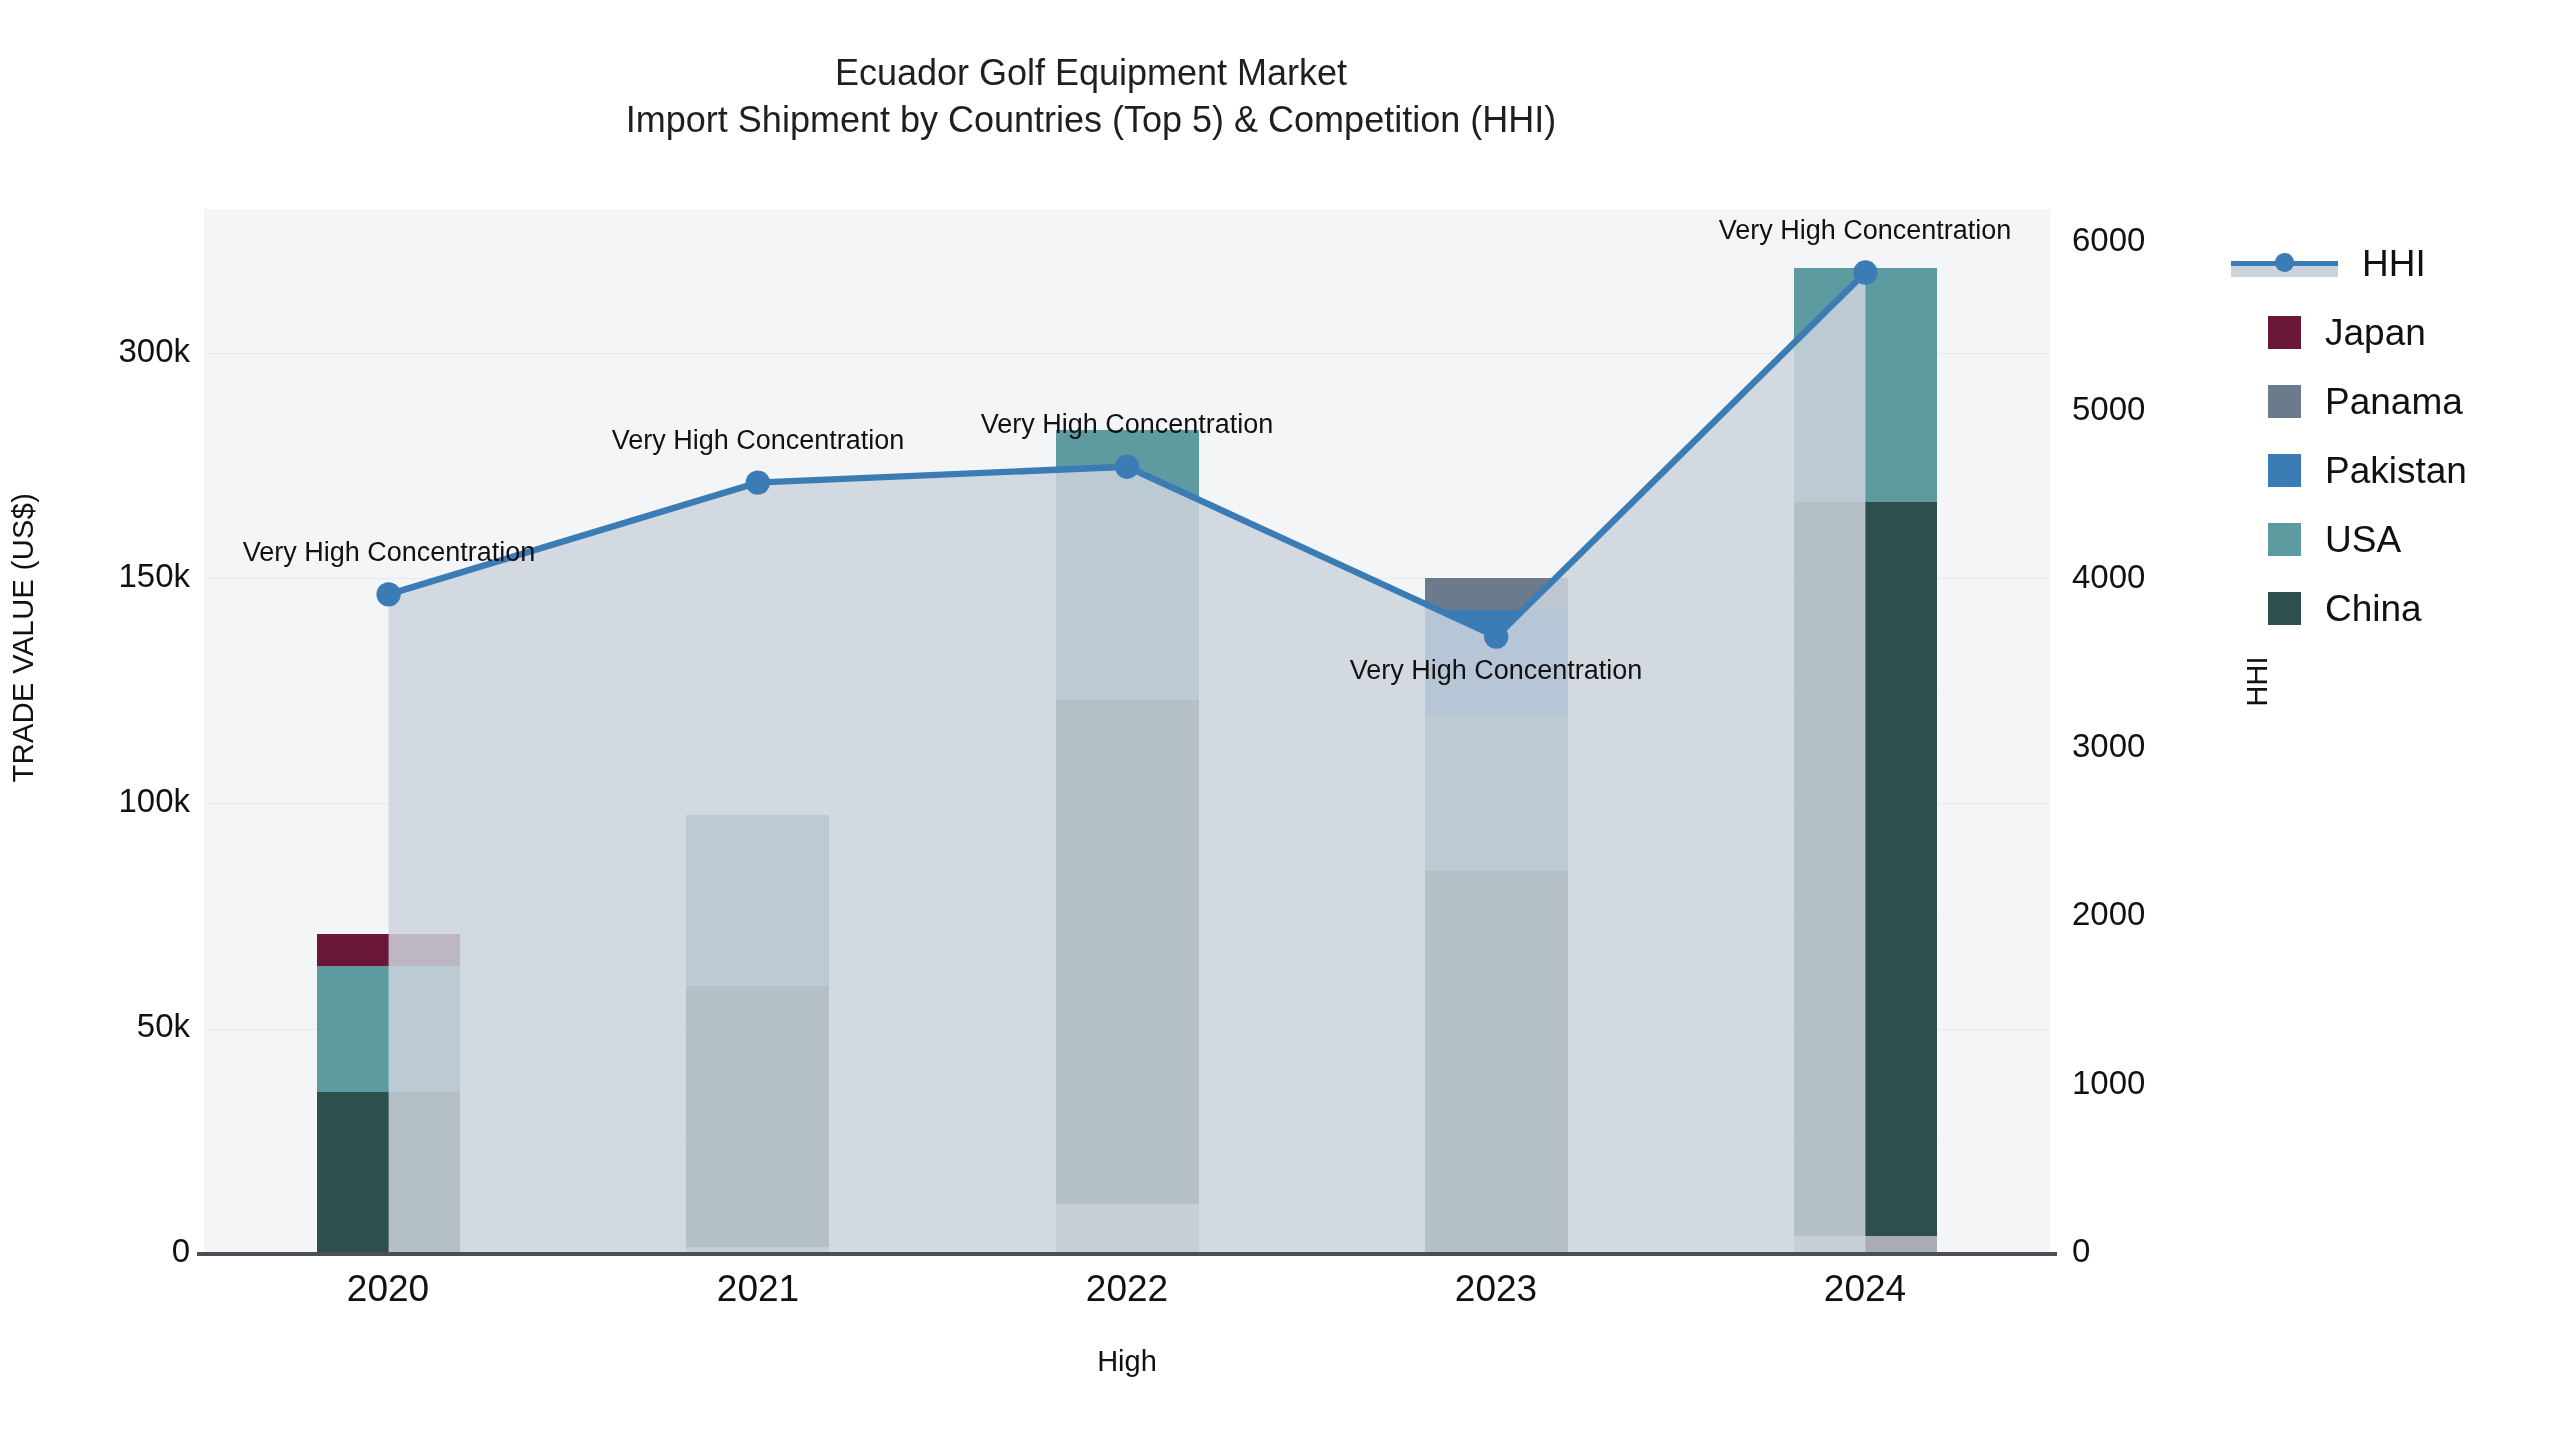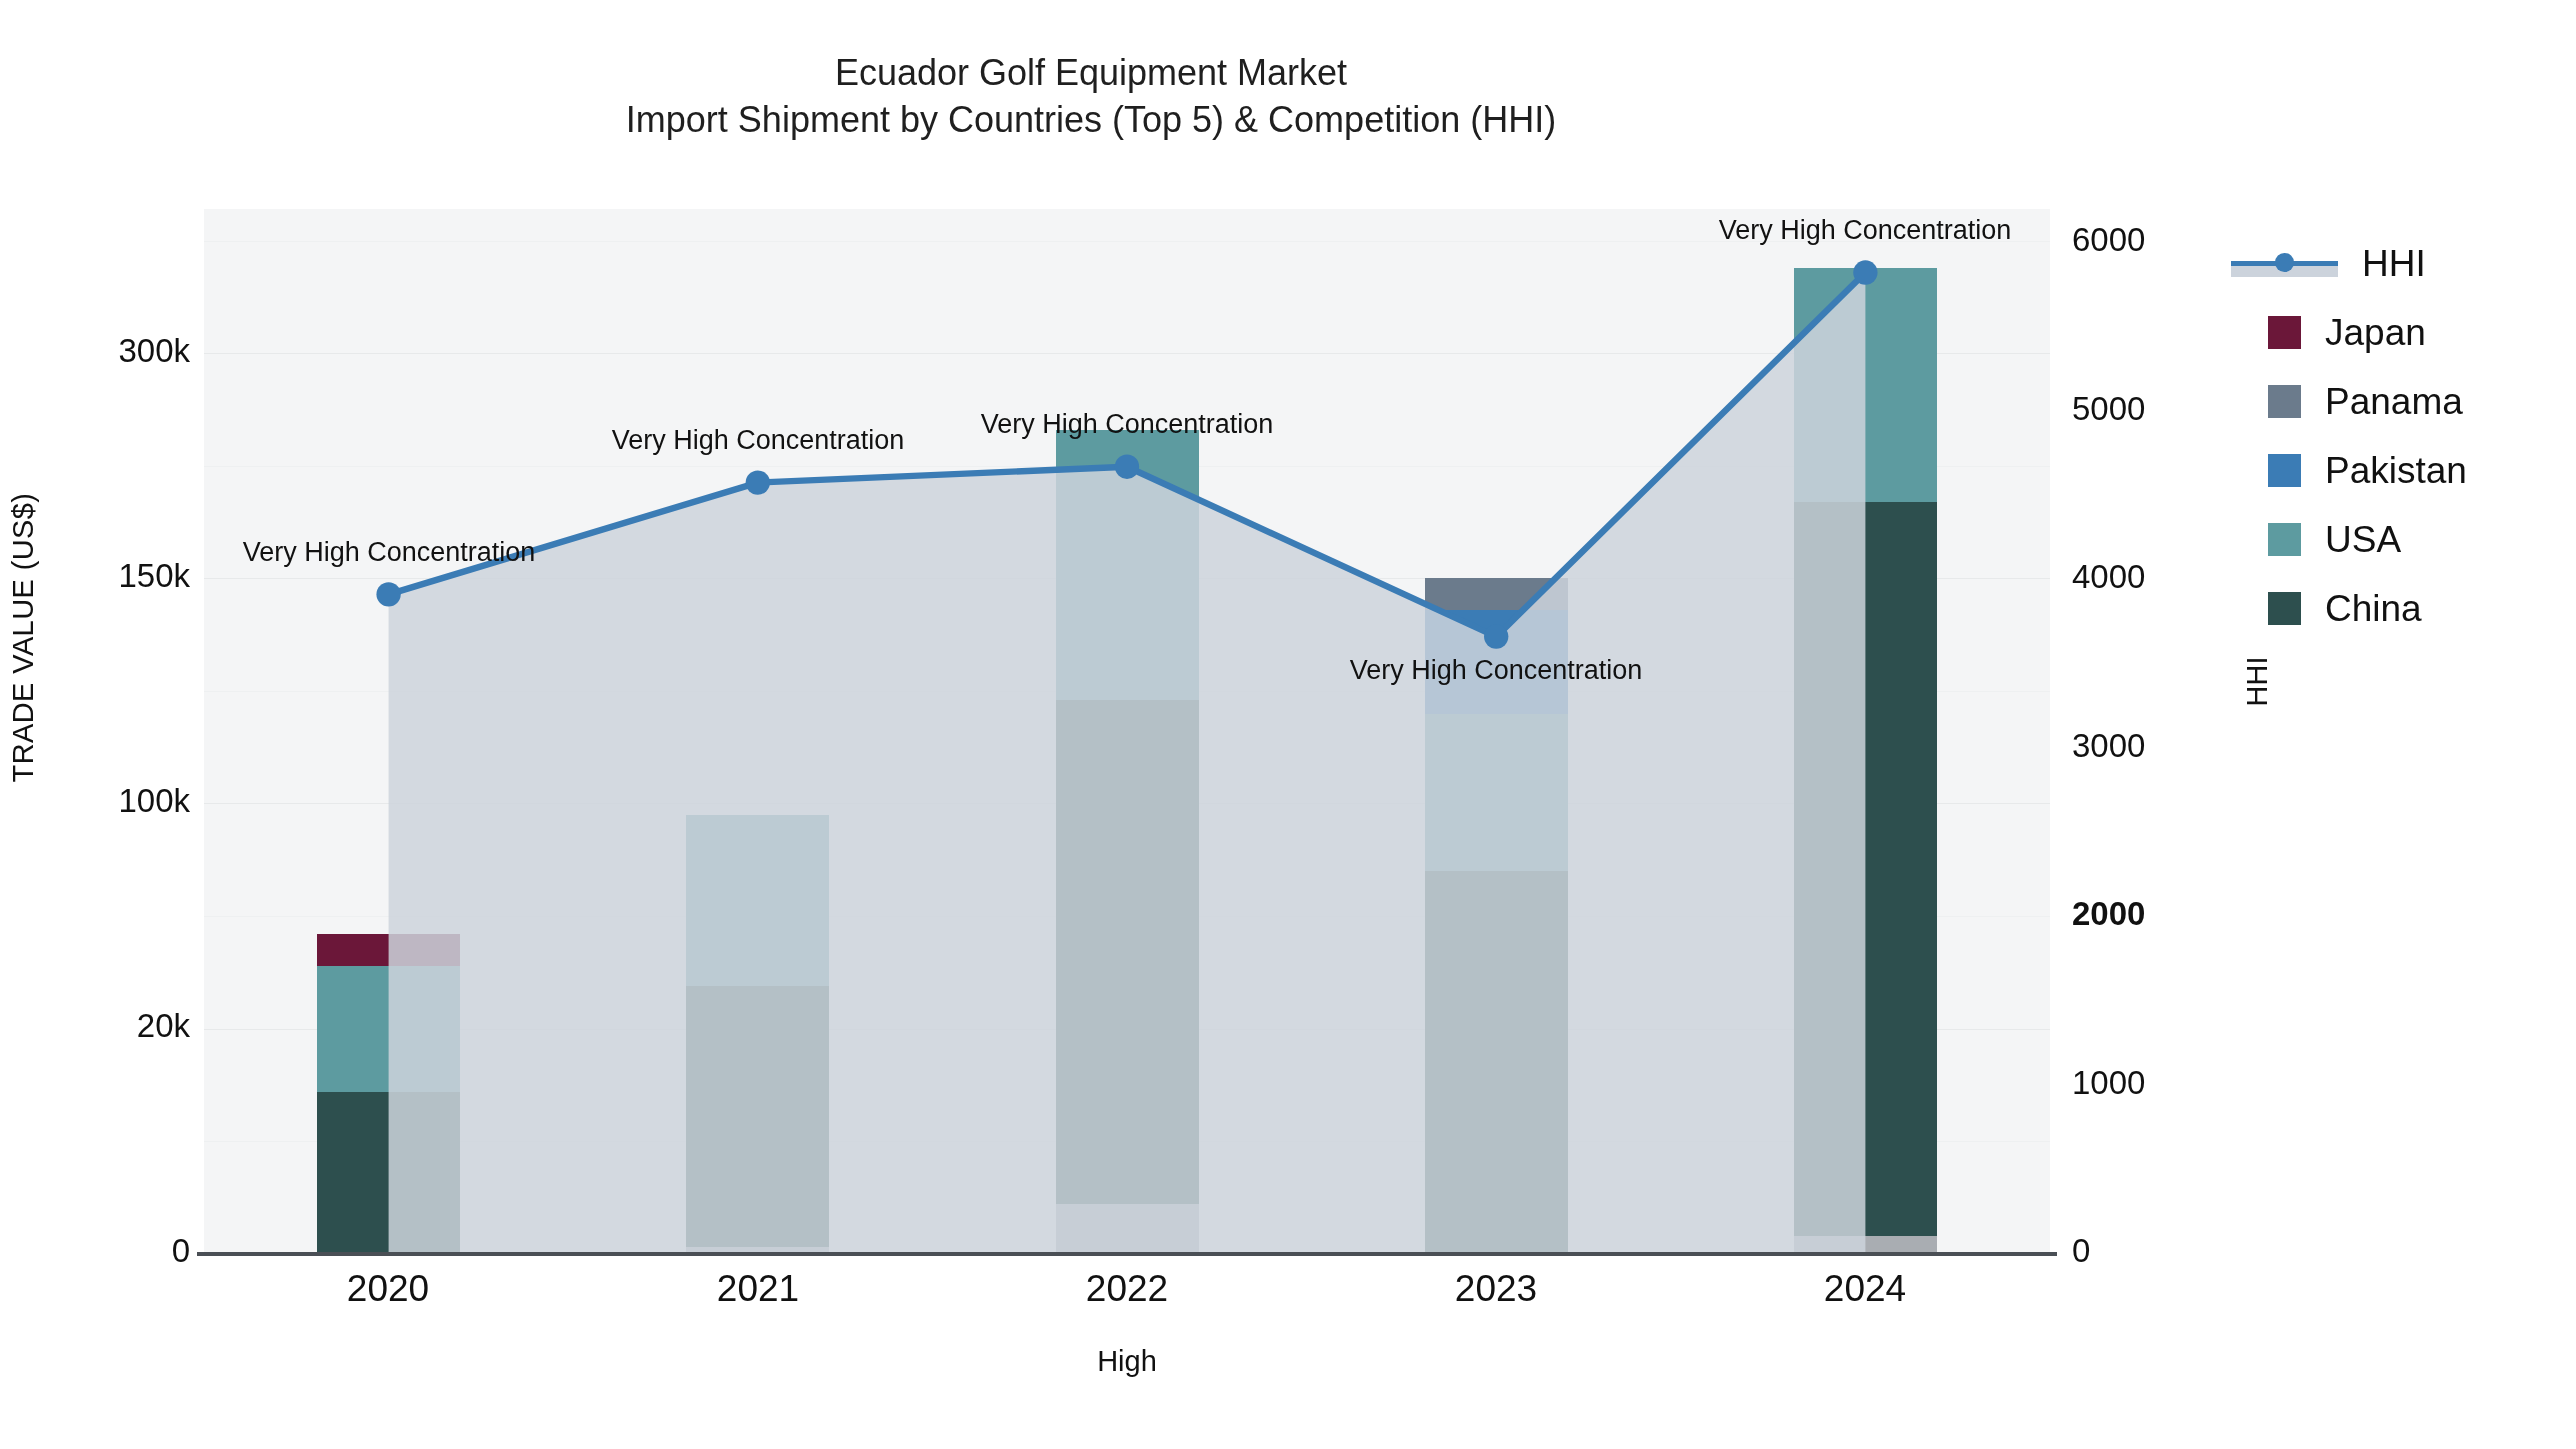--- a/index.html
+++ b/index.html
@@ -152,29 +152,29 @@
       <circle cx="1290" cy="360.05483870967737" r="17" fill="#3b7cb5"></circle>
       <circle cx="1806" cy="597.4225806451612" r="17" fill="#3b7cb5"></circle>
       <circle cx="2322" cy="88.77741935483868" r="17" fill="#3b7cb5"></circle>
     </g>
 </svg>
 
 <div id="x-axis-line"></div>
 
 <div id="ytick-left-layer">
     <div class="ytick-left-wrap" style="top: 1232px;">0</div>
-    <div class="ytick-left-wrap" style="top: 1007px;">20k</div>
+    <div class="ytick-left-wrap" style="top: 1007px;">50k</div>
     <div class="ytick-left-wrap" style="top: 782px;">100k</div>
     <div class="ytick-left-wrap" style="top: 557px;">150k</div>
     <div class="ytick-left-wrap" style="top: 332px;">300k</div>
   </div>
 <div id="ytick-right-layer">
     <div class="ytick-right" style="top: 1232px;">0</div>
     <div class="ytick-right" style="top: 1064px;">1000</div>
-    <div class="ytick-right" style="top: 895px; font-weight: bold;">2000</div>
+    <div class="ytick-right" style="top: 895px;">2000</div>
     <div class="ytick-right" style="top: 727px;">3000</div>
     <div class="ytick-right" style="top: 558px;">4000</div>
     <div class="ytick-right" style="top: 390px;">5000</div>
     <div class="ytick-right" style="top: 221px;">6000</div>
   </div>
 <div id="xtick-layer">
     <div class="xtick" style="left: 245px;">2020</div>
     <div class="xtick" style="left: 615px;">2021</div>
     <div class="xtick" style="left: 984px;">2022</div>
     <div class="xtick" style="left: 1353px;">2023</div>

